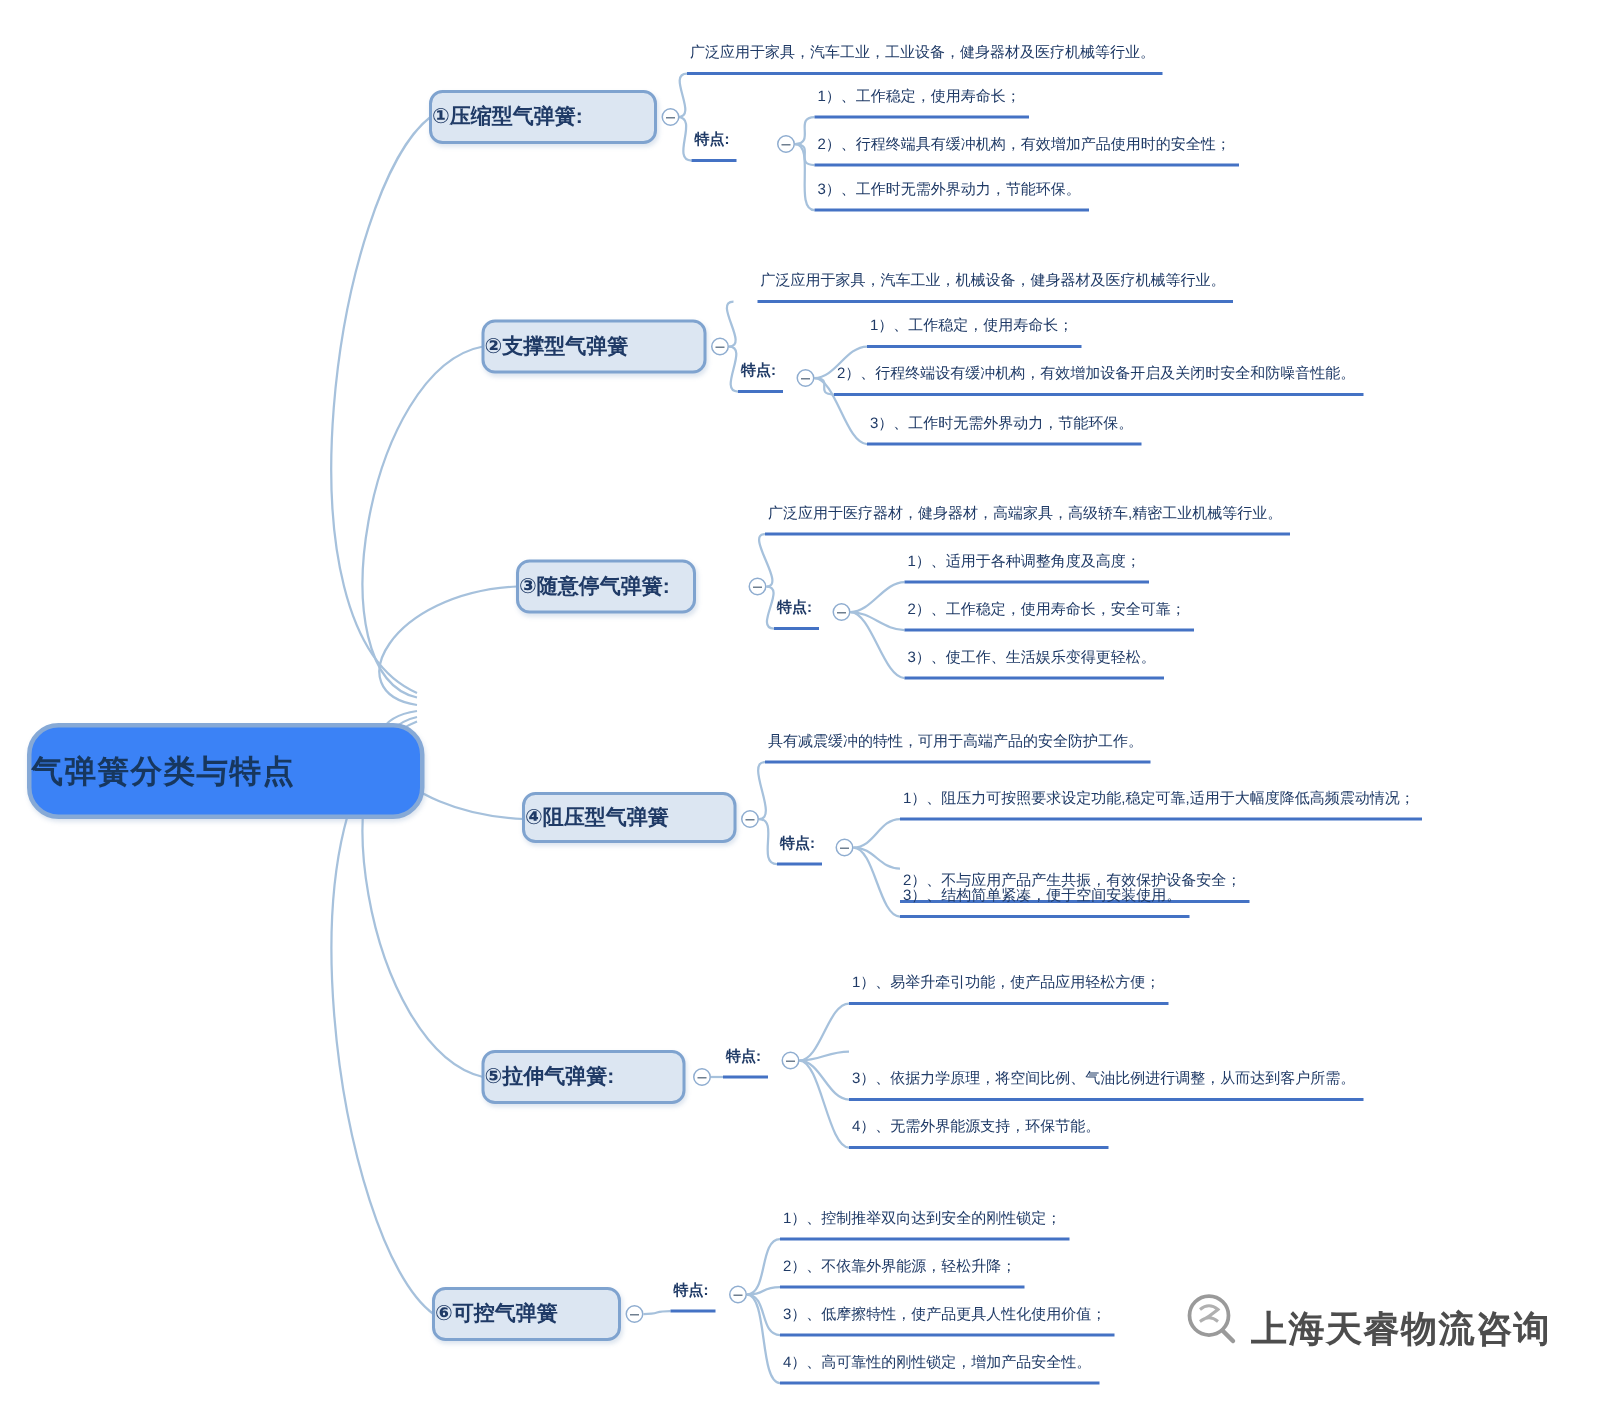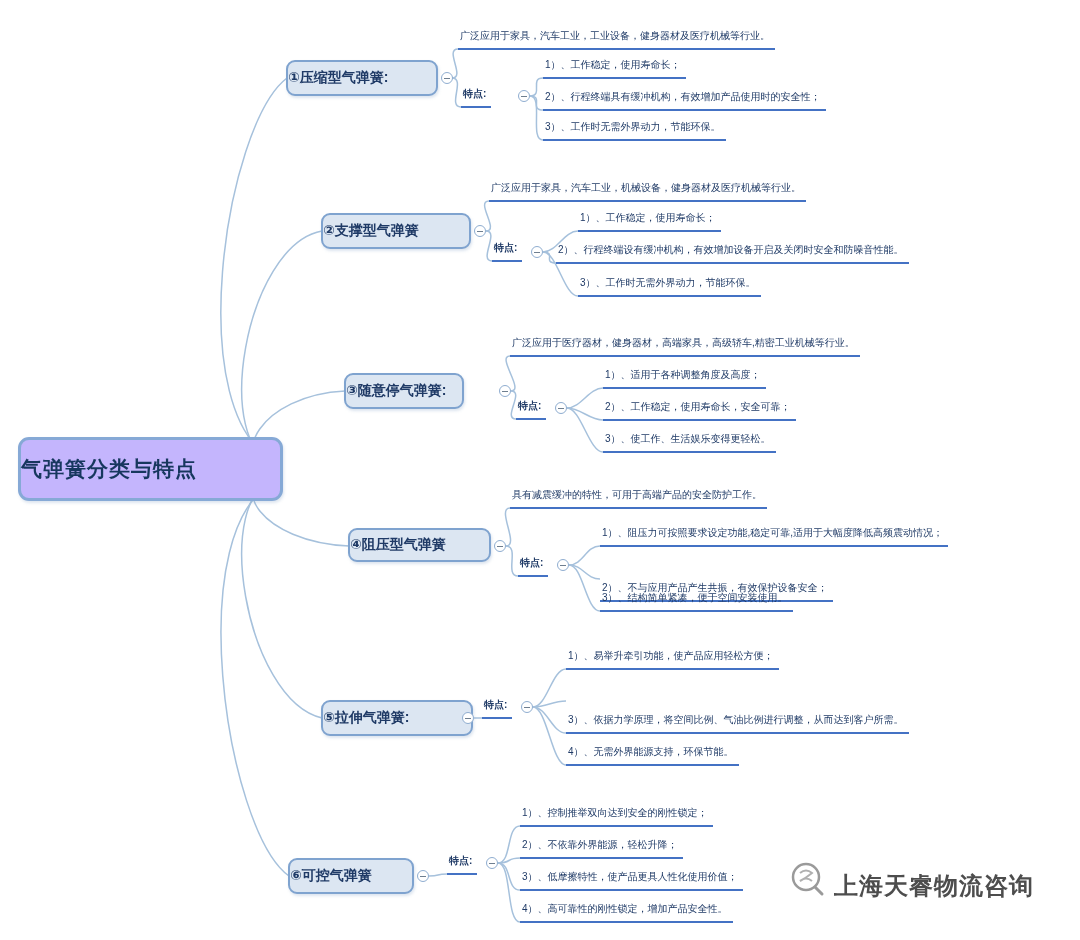--- a/index.html
+++ b/index.html
@@ -9,22 +9,22 @@
   }
   svg.links{position:absolute;left:0;top:0;z-index:0;pointer-events:none;}
   .node{
     position:absolute;box-sizing:border-box;z-index:2;
     background:#dce6f2;border:2px solid #7fa3cf;border-radius:9px;
     display:flex;align-items:center;
     color:#1f3a66;font-weight:bold;font-size:14px;white-space:nowrap;
     box-shadow:1px 2px 3px rgba(120,150,190,.25);
   }
   .root{
-    border-width:3px;border-color:#86a9d6;border-radius:11px;
-    font-size:21px;letter-spacing:1px;background:#c4b5fd;color:#17375e;
+    border-width:3px;border-color:#86a9d6;border-radius:21px;
+    font-size:21px;letter-spacing:1px;background:#3b82f6;color:#17375e;margin-top:45px;
   }
   .leaf{
     position:absolute;z-index:2;white-space:nowrap;
     font-size:10px;line-height:16px;color:#1f3a66;
     padding:0 5px 4px 2px;border-bottom:2px solid #4472c4;
   }
   .feat{font-weight:bold;}
   .minus{
     position:absolute;z-index:3;width:12px;height:12px;box-sizing:border-box;
     background:#ffffff;border:1px solid #8fadd0;border-radius:50%;
@@ -104,21 +104,21 @@
   <div class="leaf feat" style="left:461px;top:86px">特点:</div>
   <div class="minus" style="left:518px;top:90px"></div>
   <div class="leaf" style="left:543px;top:57px">1）、工作稳定，使用寿命长；</div>
   <div class="leaf" style="left:543px;top:89px">2）、行程终端具有缓冲机构，有效增加产品使用时的安全性；</div>
   <div class="leaf" style="left:543px;top:119px">3）、工作时无需外界动力，节能环保。</div>
 
   <div class="node" style="left:321px;top:213px;width:150px;height:36px">
     <span>②支撑型气弹簧</span>
   </div>
   <div class="minus" style="left:474px;top:225px"></div>
-  <div class="leaf" style="left:489px;top:180px">广泛应用于家具，汽车工业，机械设备，健身器材及医疗机械等行业。</div>
+  <div class="leaf" style="left:505px;top:180px">广泛应用于家具，汽车工业，机械设备，健身器材及医疗机械等行业。</div>
   <div class="leaf feat" style="left:492px;top:240px">特点:</div>
   <div class="minus" style="left:531px;top:246px"></div>
   <div class="leaf" style="left:578px;top:210px">1）、工作稳定，使用寿命长；</div>
   <div class="leaf" style="left:556px;top:242px">2）、行程终端设有缓冲机构，有效增加设备开启及关闭时安全和防噪音性能。</div>
   <div class="leaf" style="left:578px;top:275px">3）、工作时无需外界动力，节能环保。</div>
 
   <div class="node" style="left:344px;top:373px;width:120px;height:36px">
     <span>③随意停气弹簧:</span>
   </div>
   <div class="minus" style="left:499px;top:385px"></div>
@@ -133,21 +133,21 @@
     <span>④阻压型气弹簧</span>
   </div>
   <div class="minus" style="left:494px;top:540px"></div>
   <div class="leaf" style="left:510px;top:487px">具有减震缓冲的特性，可用于高端产品的安全防护工作。</div>
   <div class="leaf feat" style="left:518px;top:555px">特点:</div>
   <div class="minus" style="left:557px;top:559px"></div>
   <div class="leaf" style="left:600px;top:525px">1）、阻压力可按照要求设定功能,稳定可靠,适用于大幅度降低高频震动情况；</div>
   <div class="leaf" style="left:600px;top:580px">2）、不与应用产品产生共振，有效保护设备安全；</div>
   <div class="leaf" style="left:600px;top:590px">3）、结构简单紧凑，便于空间安装使用。</div>
 
-  <div class="node" style="left:321px;top:700px;width:152px;height:36px">
+  <div class="node" style="left:321px;top:700px;width:136px;height:36px">
     <span>⑤拉伸气弹簧:</span>
   </div>
   <div class="minus" style="left:462px;top:712px"></div>
   <div class="leaf feat" style="left:482px;top:697px">特点:</div>
   <div class="minus" style="left:521px;top:701px"></div>
   <div class="leaf" style="left:566px;top:648px">1）、易举升牵引功能，使产品应用轻松方便；</div>
   <div class="leaf" style="left:566px;top:712px">3）、依据力学原理，将空间比例、气油比例进行调整，从而达到客户所需。</div>
   <div class="leaf" style="left:566px;top:744px">4）、无需外界能源支持，环保节能。</div>
 
   <div class="node" style="left:288px;top:858px;width:126px;height:36px">

